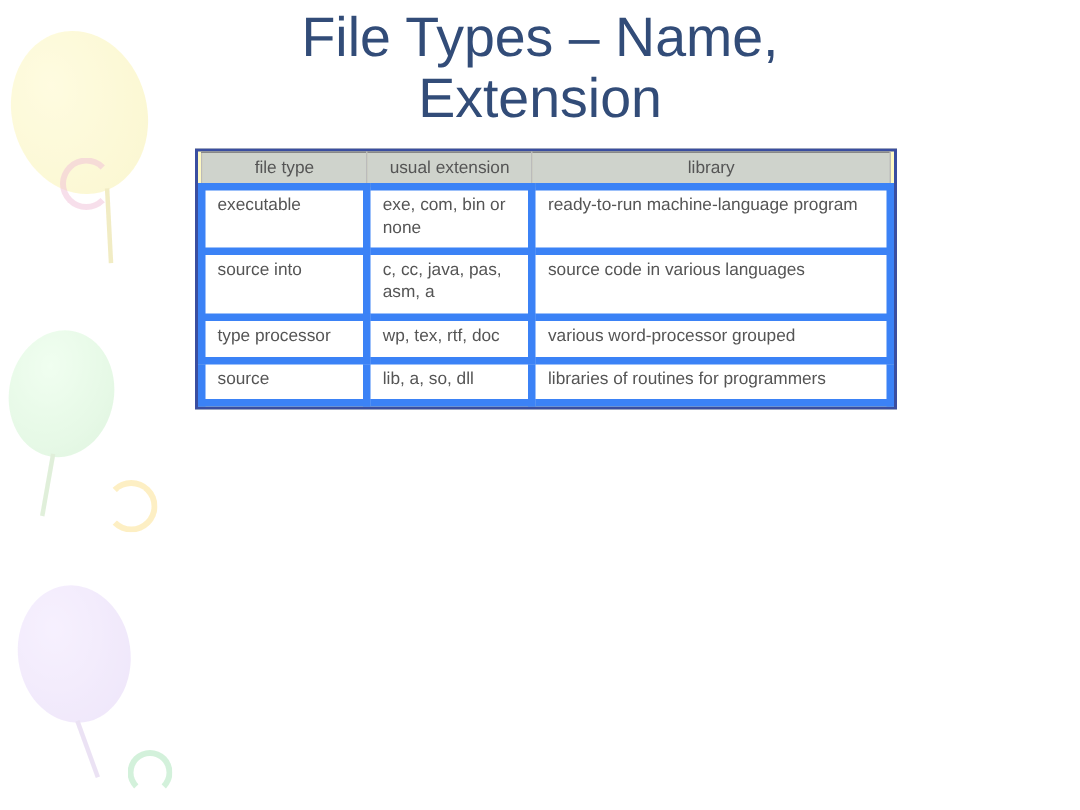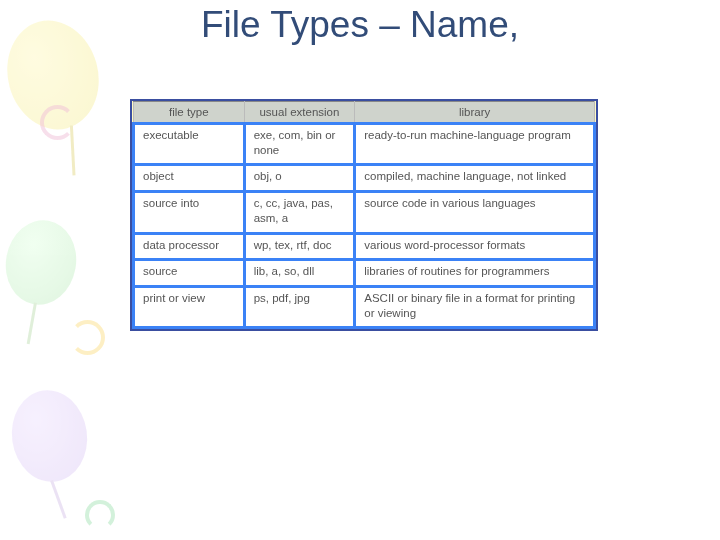--- a/index.html
+++ b/index.html
@@ -115,41 +115,42 @@
       color: #555;
       text-align: center;
       padding: 4px 6px;
       border-top: 1px solid #888;
       border-bottom: 1px solid #888;
       border-left: 1px solid #bbb;
       border-right: 1px solid #bbb;
     }
     tbody td {
       padding: 3px 8px 6px;
-      border: 3px solid #3b82f6;
+      border: 5px solid #3b82f6;
       vertical-align: top;
       line-height: 1.28;
       background: #fff;
     }
     .col1 { width: 24%; }
     .col2 { width: 24%; }
     .col3 { width: 52%; }
   </style>
 </head>
 <body>
 
 <div class="bg-decoration balloon1"></div>
 <div class="swirl1"></div>
 <div class="bg-decoration balloon2"></div>
 <div class="swirl2"></div>
 <div class="bg-decoration balloon3"></div>
 <div class="swirl3"></div>
 
 <div class="title">
   <span>File Types – Name,</span><br>
+  <span>Extension</span>
 </div>
 
 <div class="table-wrap">
   <table>
     <colgroup>
       <col class="col1">
         <col class="col2">
         <col class="col3">
     </colgroup>
     <thead>
@@ -159,39 +160,29 @@
         <th>library</th>
       </tr>
     </thead>
     <tbody>
       <tr>
         <td>executable</td>
         <td>exe, com, bin or none</td>
         <td>ready-to-run machine-language program</td>
       </tr>
       <tr>
-        <td>object</td>
-        <td>obj, o</td>
-        <td>compiled, machine language, not linked</td>
-      </tr>
-      <tr>
         <td>source into</td>
         <td>c, cc, java, pas, asm, a</td>
         <td>source code in various languages</td>
       </tr>
       <tr>
-        <td>data processor</td>
+        <td>type processor</td>
         <td>wp, tex, rtf, doc</td>
-        <td>various word-processor formats</td>
+        <td>various word-processor grouped</td>
       </tr>
       <tr>
         <td>source</td>
         <td>lib, a, so, dll</td>
         <td>libraries of routines for programmers</td>
       </tr>
-      <tr>
-        <td>print or view</td>
-        <td>ps, pdf, jpg</td>
-        <td>ASCII or binary file in a format for printing or viewing</td>
-      </tr>
     </tbody>
   </table>
 </div>
 
 </body></html>

